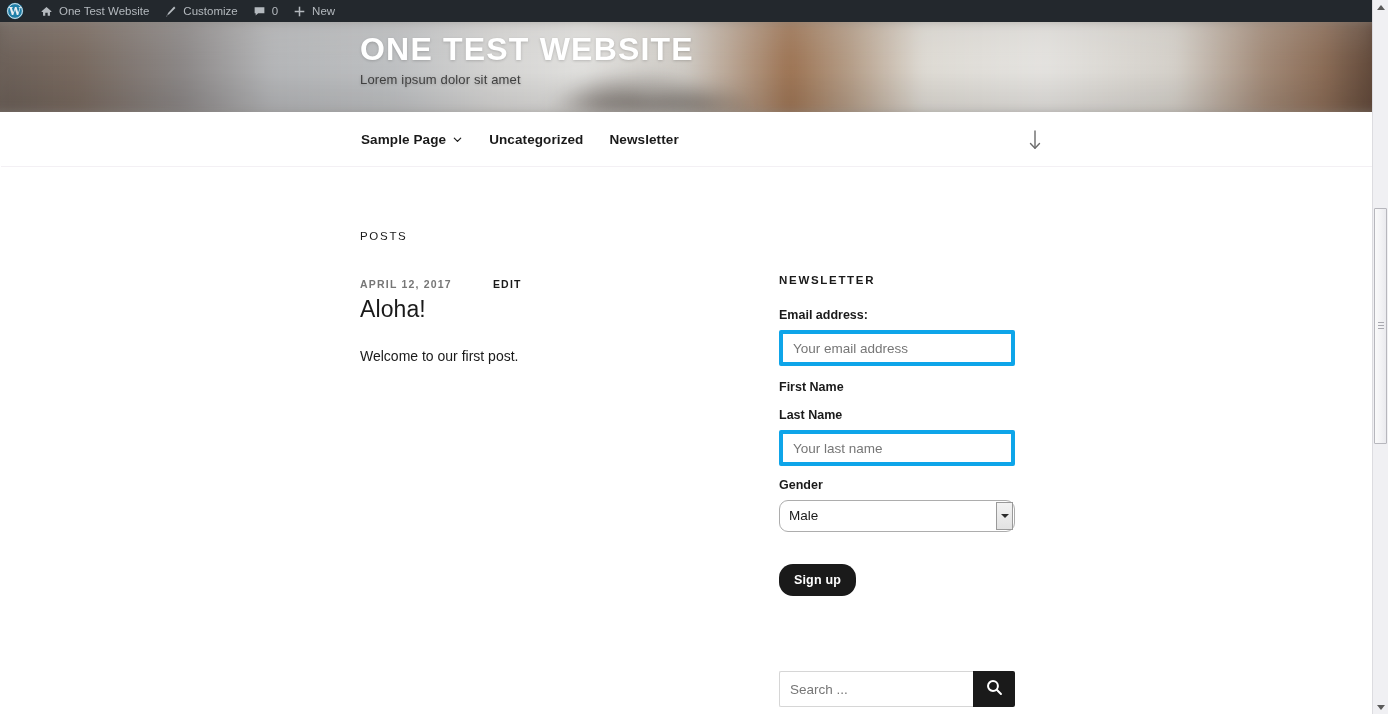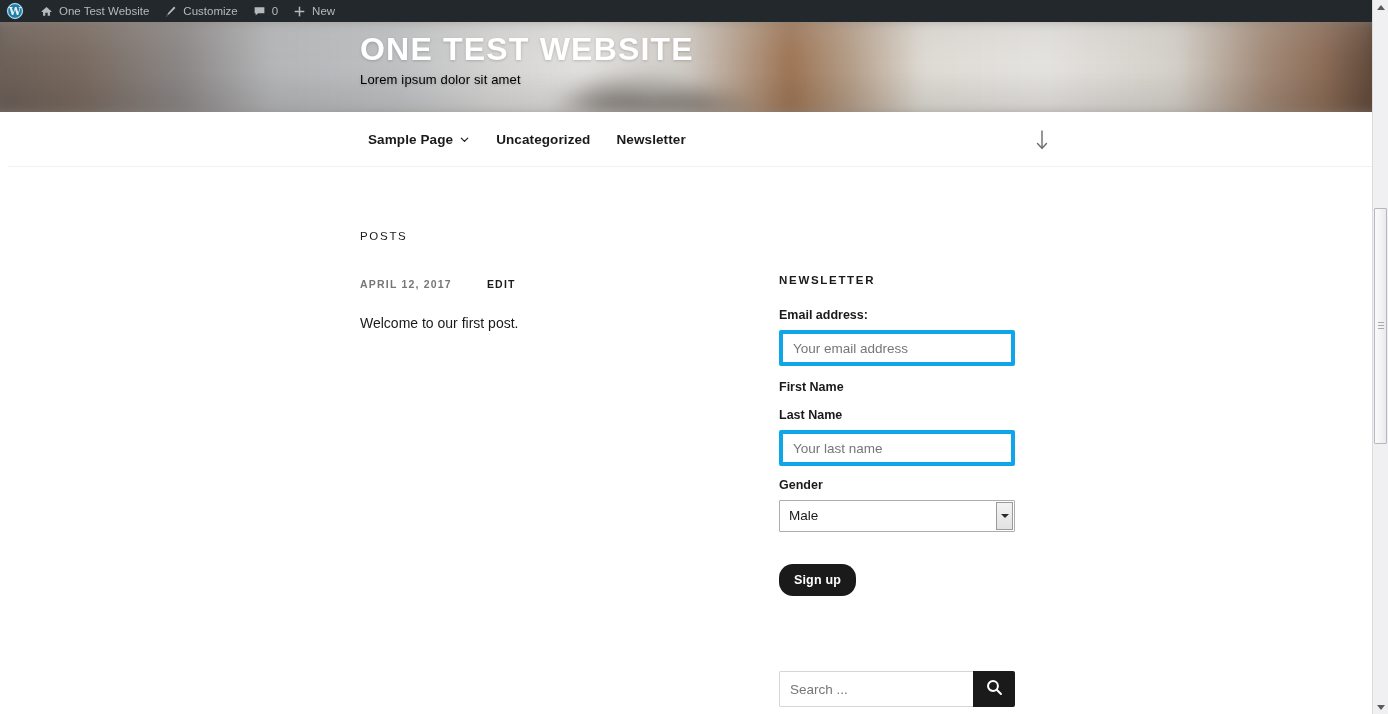--- a/index.html
+++ b/index.html
@@ -105,29 +105,29 @@
     font-weight: 700;
     letter-spacing: 1.2px;
     color: #ffffff;
     text-transform: uppercase;
     line-height: 1.2;
     text-shadow: 0 1px 3px rgba(0,0,0,.18);
   }
   #site-desc {
     margin: 4px 0 0 0;
     font-size: 13px;
-    color: #000000;
+    color: #404040;
     font-weight: 400;
     letter-spacing: .15px;
     text-shadow: 0 1px 3px rgba(0,0,0,.20);
   }
 
   
   #nav-wrap {
-    position: absolute; top: 112px; left: 8px;
+    position: absolute; top: 112px; left: 1px;
     width: 1372px; height: 55px;
     background: #ffffff;
     border-bottom: 1px solid #f3f0f4;
   }
   #nav-inner {
     position: absolute; left: 360px; top: 0;
     height: 55px; display: flex; align-items: center; gap: 26px;
   }
   .nav-item {
     display: flex; align-items: center; gap: 6px;
@@ -154,21 +154,21 @@
   .section-head {
     font-size: 11.5px; font-weight: 400;
     letter-spacing: 1.7px; text-transform: uppercase;
     color: #1a1a1a; margin: 0;
   }
   #post-meta {
     margin-top: 36px;
     font-size: 10.5px; font-weight: 700;
     letter-spacing: 1.2px; text-transform: uppercase;
     color: #767676;
-    display: flex; align-items: baseline; gap: 14px;
+    display: flex; align-items: baseline; gap: 20px;
   }
   #post-edit { color: #1a1a1a; cursor: pointer; padding-left: 21px; }
   #post-title {
     margin: 6px 0 0 0;
     font-size: 23px; font-weight: 400; color: #1a1a1a;
     letter-spacing: .1px;
     cursor: pointer;
   }
   #post-excerpt {
     margin: 22px 0 0 0;
@@ -199,21 +199,21 @@
     color: #1a1a1a;
     padding: 0 10px;
     outline: none;
   }
   .txt-input::placeholder { color: #767676; }
 
   .select-wrap {
     position: relative; width: 236px; height: 32px;
     border: 1px solid #adadad;
     background: #ffffff;
-    border-radius: 1px;
+    border-radius: 9px;
   }
   #gender-value {
     position: absolute; left: 9px; top: 0;
     line-height: 30px; font-size: 13.5px; color: #1a1a1a;
   }
   #gender-btn {
     position: absolute; right: 1px; top: 1px;
     width: 17px; height: 28px;
     background: linear-gradient(180deg, #f3f3f3 0%, #e2e2e2 100%);
     border: 1px solid #9a9a9a;
@@ -403,20 +403,21 @@
 <div id="content">
 
   <div id="posts-col">
     <h2 class="section-head">POSTS</h2>
 
     <article>
       <div id="post-meta">
         <span>APRIL 12, 2017</span>
         <span id="post-edit">EDIT</span>
       </div>
+      <h3 id="post-title">Aloha!</h3>
       <p id="post-excerpt">Welcome to our first post.</p>
     </article>
   </div>
 
   <aside id="sidebar">
     <h2 class="widget-title">NEWSLETTER</h2>
 
     <form>
 
       <div class="field-group">

